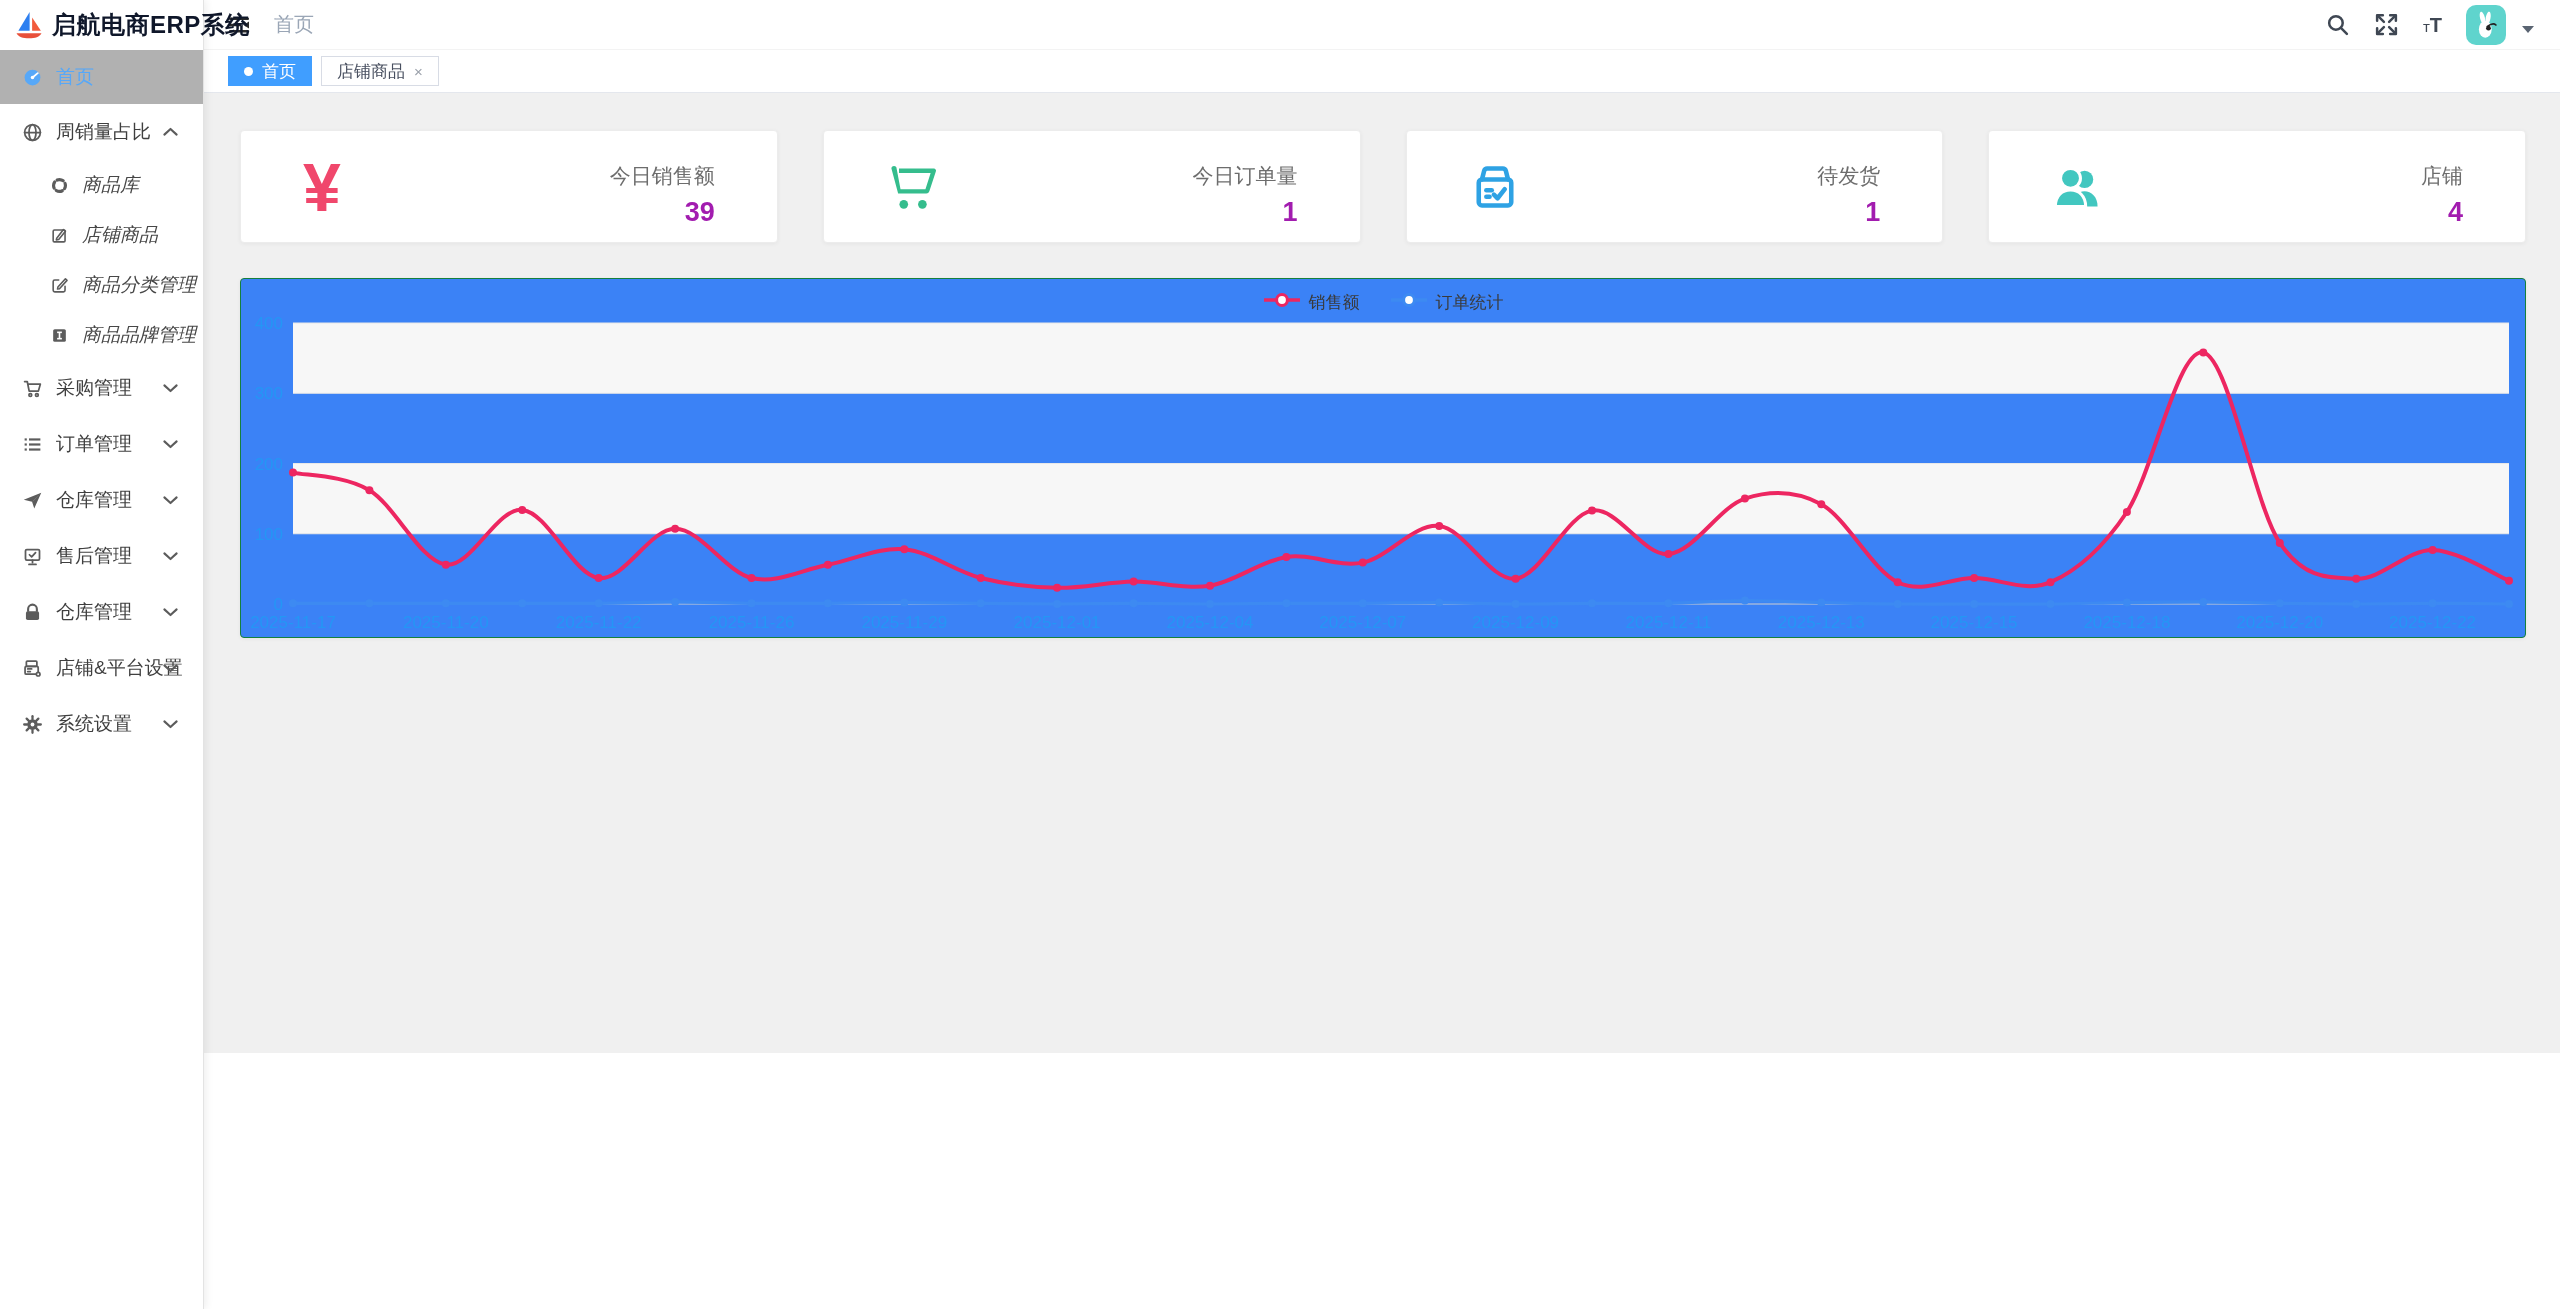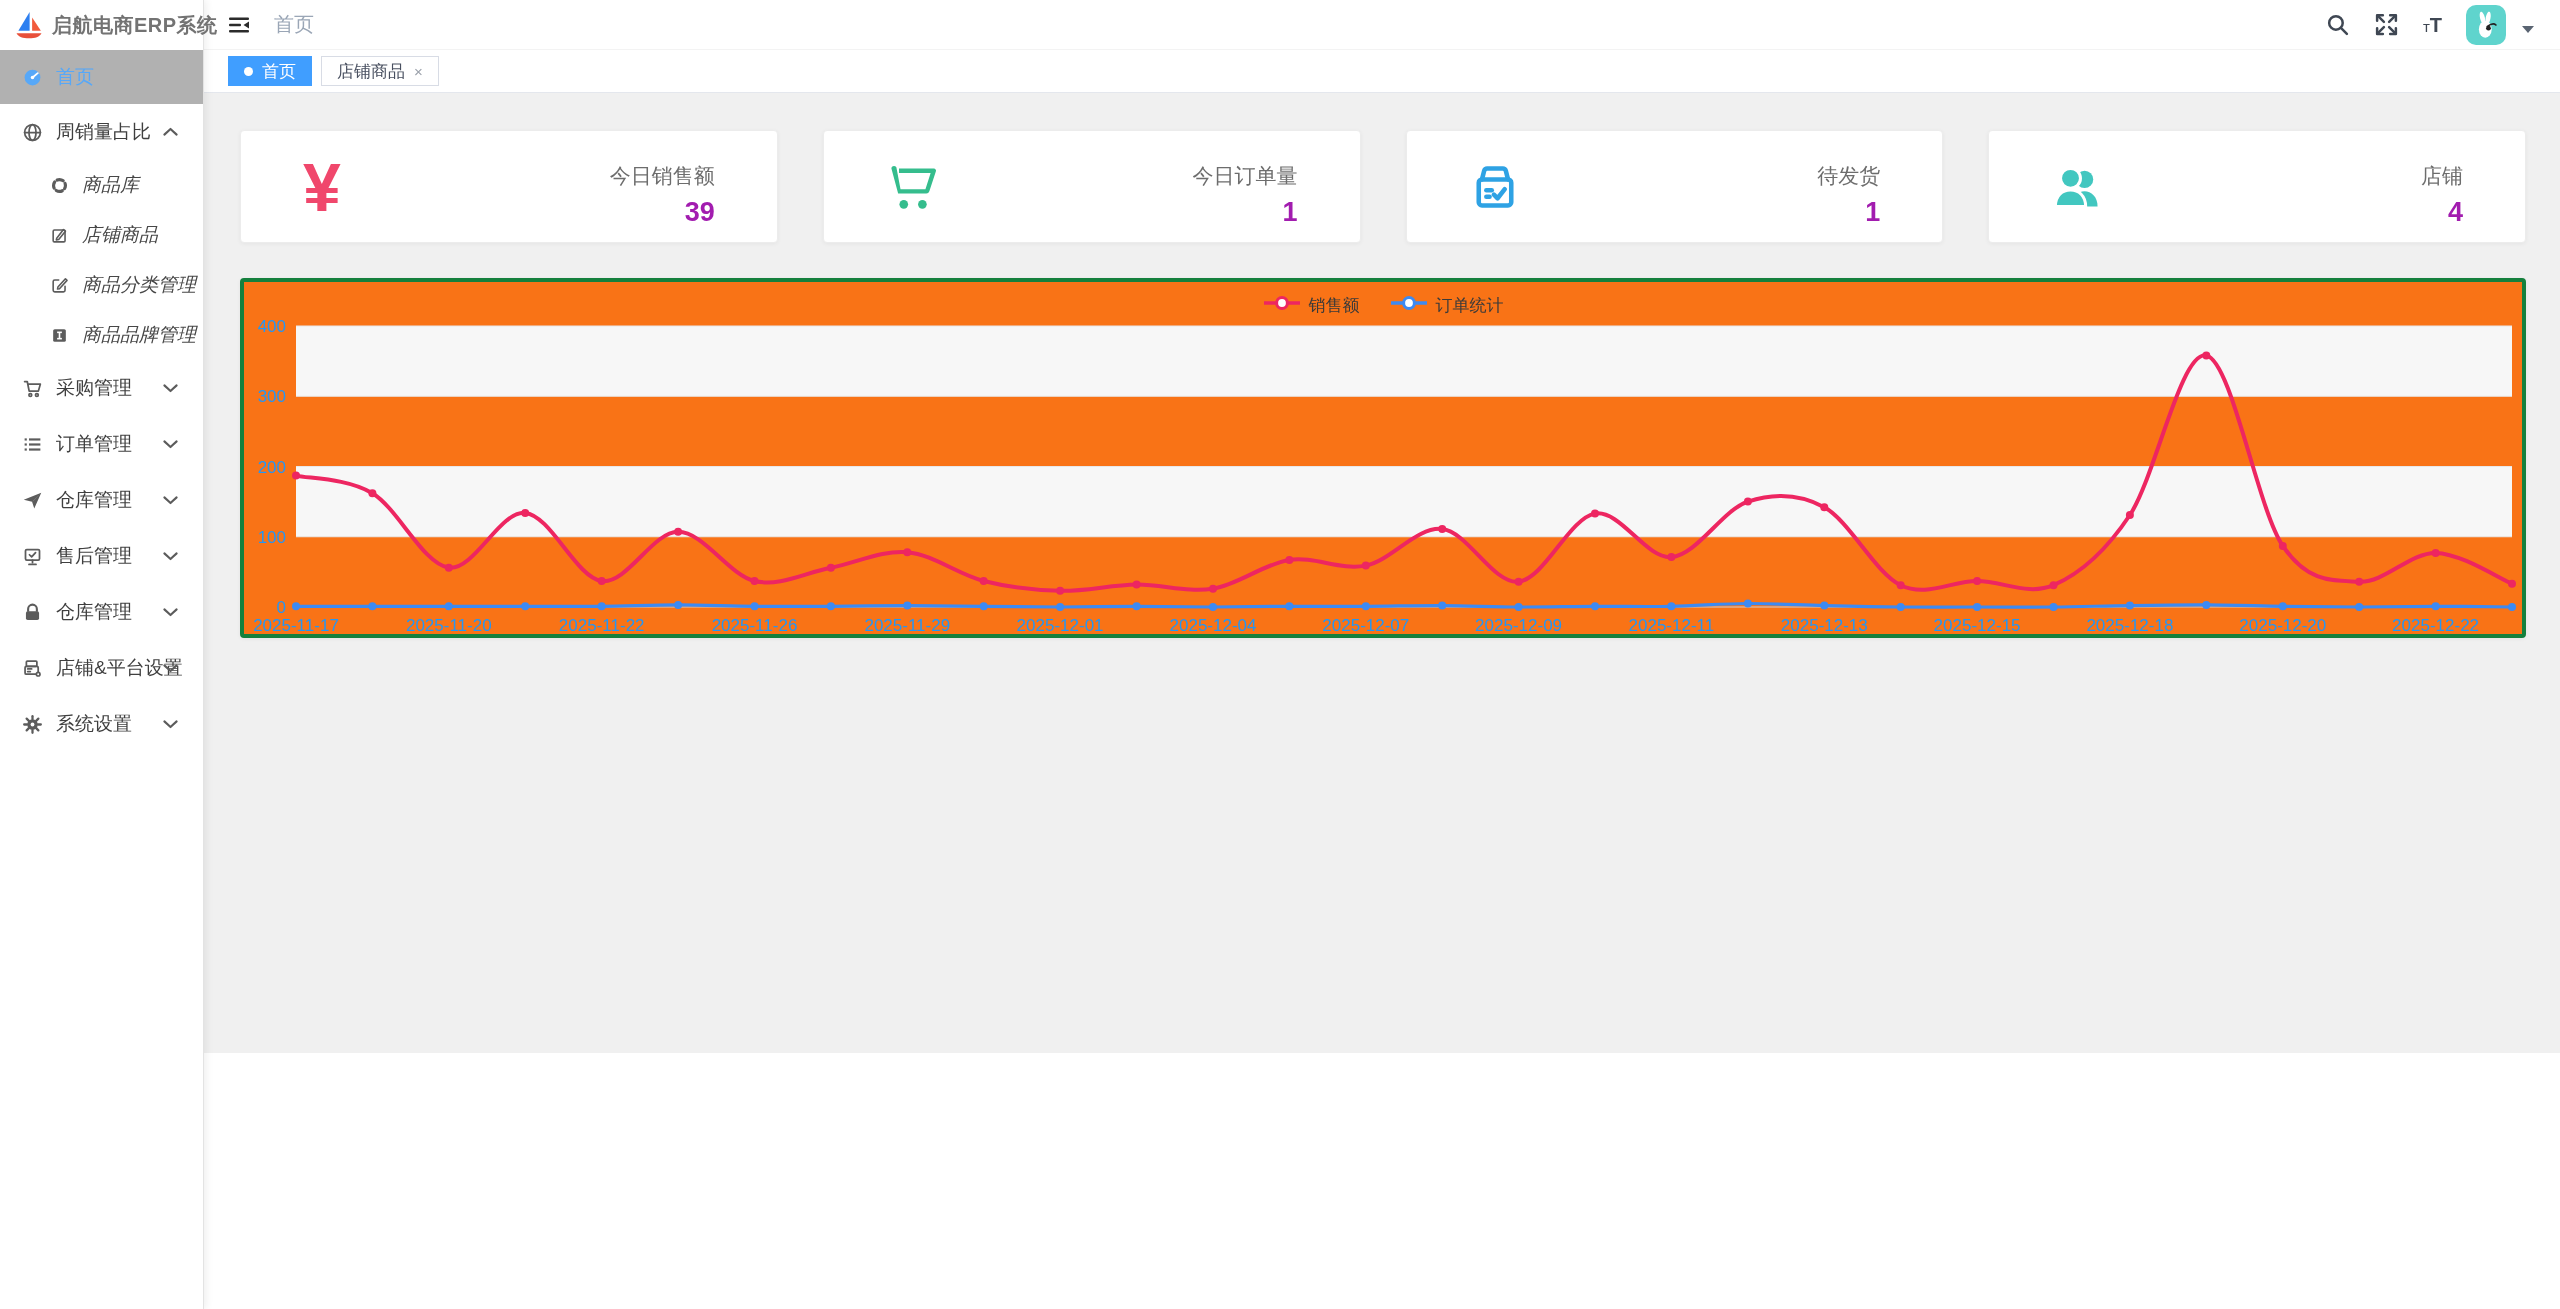--- a/index.html
+++ b/index.html
@@ -4,21 +4,21 @@
 <style>
   * { margin:0; padding:0; box-sizing:border-box; }
   html,body { width:2560px; height:1309px; background:#fff; overflow:hidden;
               font-family:"Liberation Sans","DejaVu Sans",sans-serif; }
   #screen { position:relative; width:2560px; height:1309px; background:#fff; }
 
   
   .sidebar { position:absolute; left:0; top:0; width:204px; height:1309px; background:#fff;
              border-right:1px solid #e3e3e3; box-shadow:2px 0 8px rgba(0,0,0,.07); z-index:30; }
   .logo { height:50px; display:flex; align-items:center; padding-left:14px; gap:8px; }
-  .logo-title { font-size:20px; font-weight:bold; color:#737373; letter-spacing:0.5px; white-space:nowrap; }
+  .logo-title { font-size:24px; font-weight:bold; color:#0f172a; letter-spacing:0.5px; white-space:nowrap; }
   .menu-item { position:relative; height:56px; display:flex; align-items:center; padding-left:22px;
                gap:13px; cursor:pointer; color:#3f3f3f; font-size:19px; }
   .menu-item.active { height:54px; background:#b1b1b1; }
   .menu-item.active .menu-label, .menu-item.active .icn { color:#57a8f8; }
   .menu-sub { height:50px; display:flex; align-items:center; padding-left:50px; gap:13px;
               cursor:pointer; color:#474747; font-size:19px;font-style:italic; }
   .menu-label { white-space:nowrap; }
   .chev { position:absolute; right:22px; top:50%; transform:translateY(-50%); width:15px; height:15px; color:#9a9a9a; }
   .icn { display:inline-flex; width:21px; height:21px; color:#5c5c5c; flex:0 0 auto; }
   .icn svg { width:100%; height:100%; }
@@ -56,21 +56,21 @@
   .card { flex:1; background:#fff; border:1px solid #ececec; border-radius:4px;
           box-shadow:0 1px 4px rgba(0,0,0,.05); display:flex; align-items:center;
           padding:0 62px; }
   .card-ico { display:inline-flex; align-items:center; }
   .card-ico svg { width:52px; height:52px; }
   .yen { font-size:68px; font-weight:bold; line-height:1; }
   .card-meta { margin-left:auto; text-align:right;margin-top:16px; }
   .card-label { font-size:21px; color:#6d6d6d; margin-bottom:7px; }
   .card-value { font-size:27px; font-weight:bold; color:#a21caf; }
 
-  .panel { position:absolute; background:#f97316; border:4px solid #15803d; border-radius:4px;
+  .panel { position:absolute; background:#3b82f6; border:1px solid #15803d; border-radius:4px;
            box-shadow:0 1px 4px rgba(0,0,0,.05); z-index:5; }
   #line-panel { left:240px; top:278px; width:2286px; height:360px; }
   #pie-panel  { left:240px; top:682px; width:2286px; height:313px; }
   .chart-legend { position:absolute; top:12px; left:0; right:0; display:flex; justify-content:center;
                   gap:30px; z-index:6; }
   .cl-item { display:inline-flex; align-items:center; gap:8px; font-size:17px; color:#3a3a3a; cursor:pointer; }
   .pie-legend { position:absolute; bottom:20px; left:0; right:0; display:flex; justify-content:center; z-index:6; }
   .pl-item { display:inline-flex; align-items:center; gap:11px; font-size:17px; color:#333; cursor:pointer; }
   .pl-swatch { width:38px; height:20px; border-radius:7px; display:inline-block; }
   .chart-svg { position:absolute; left:0; top:0; }

